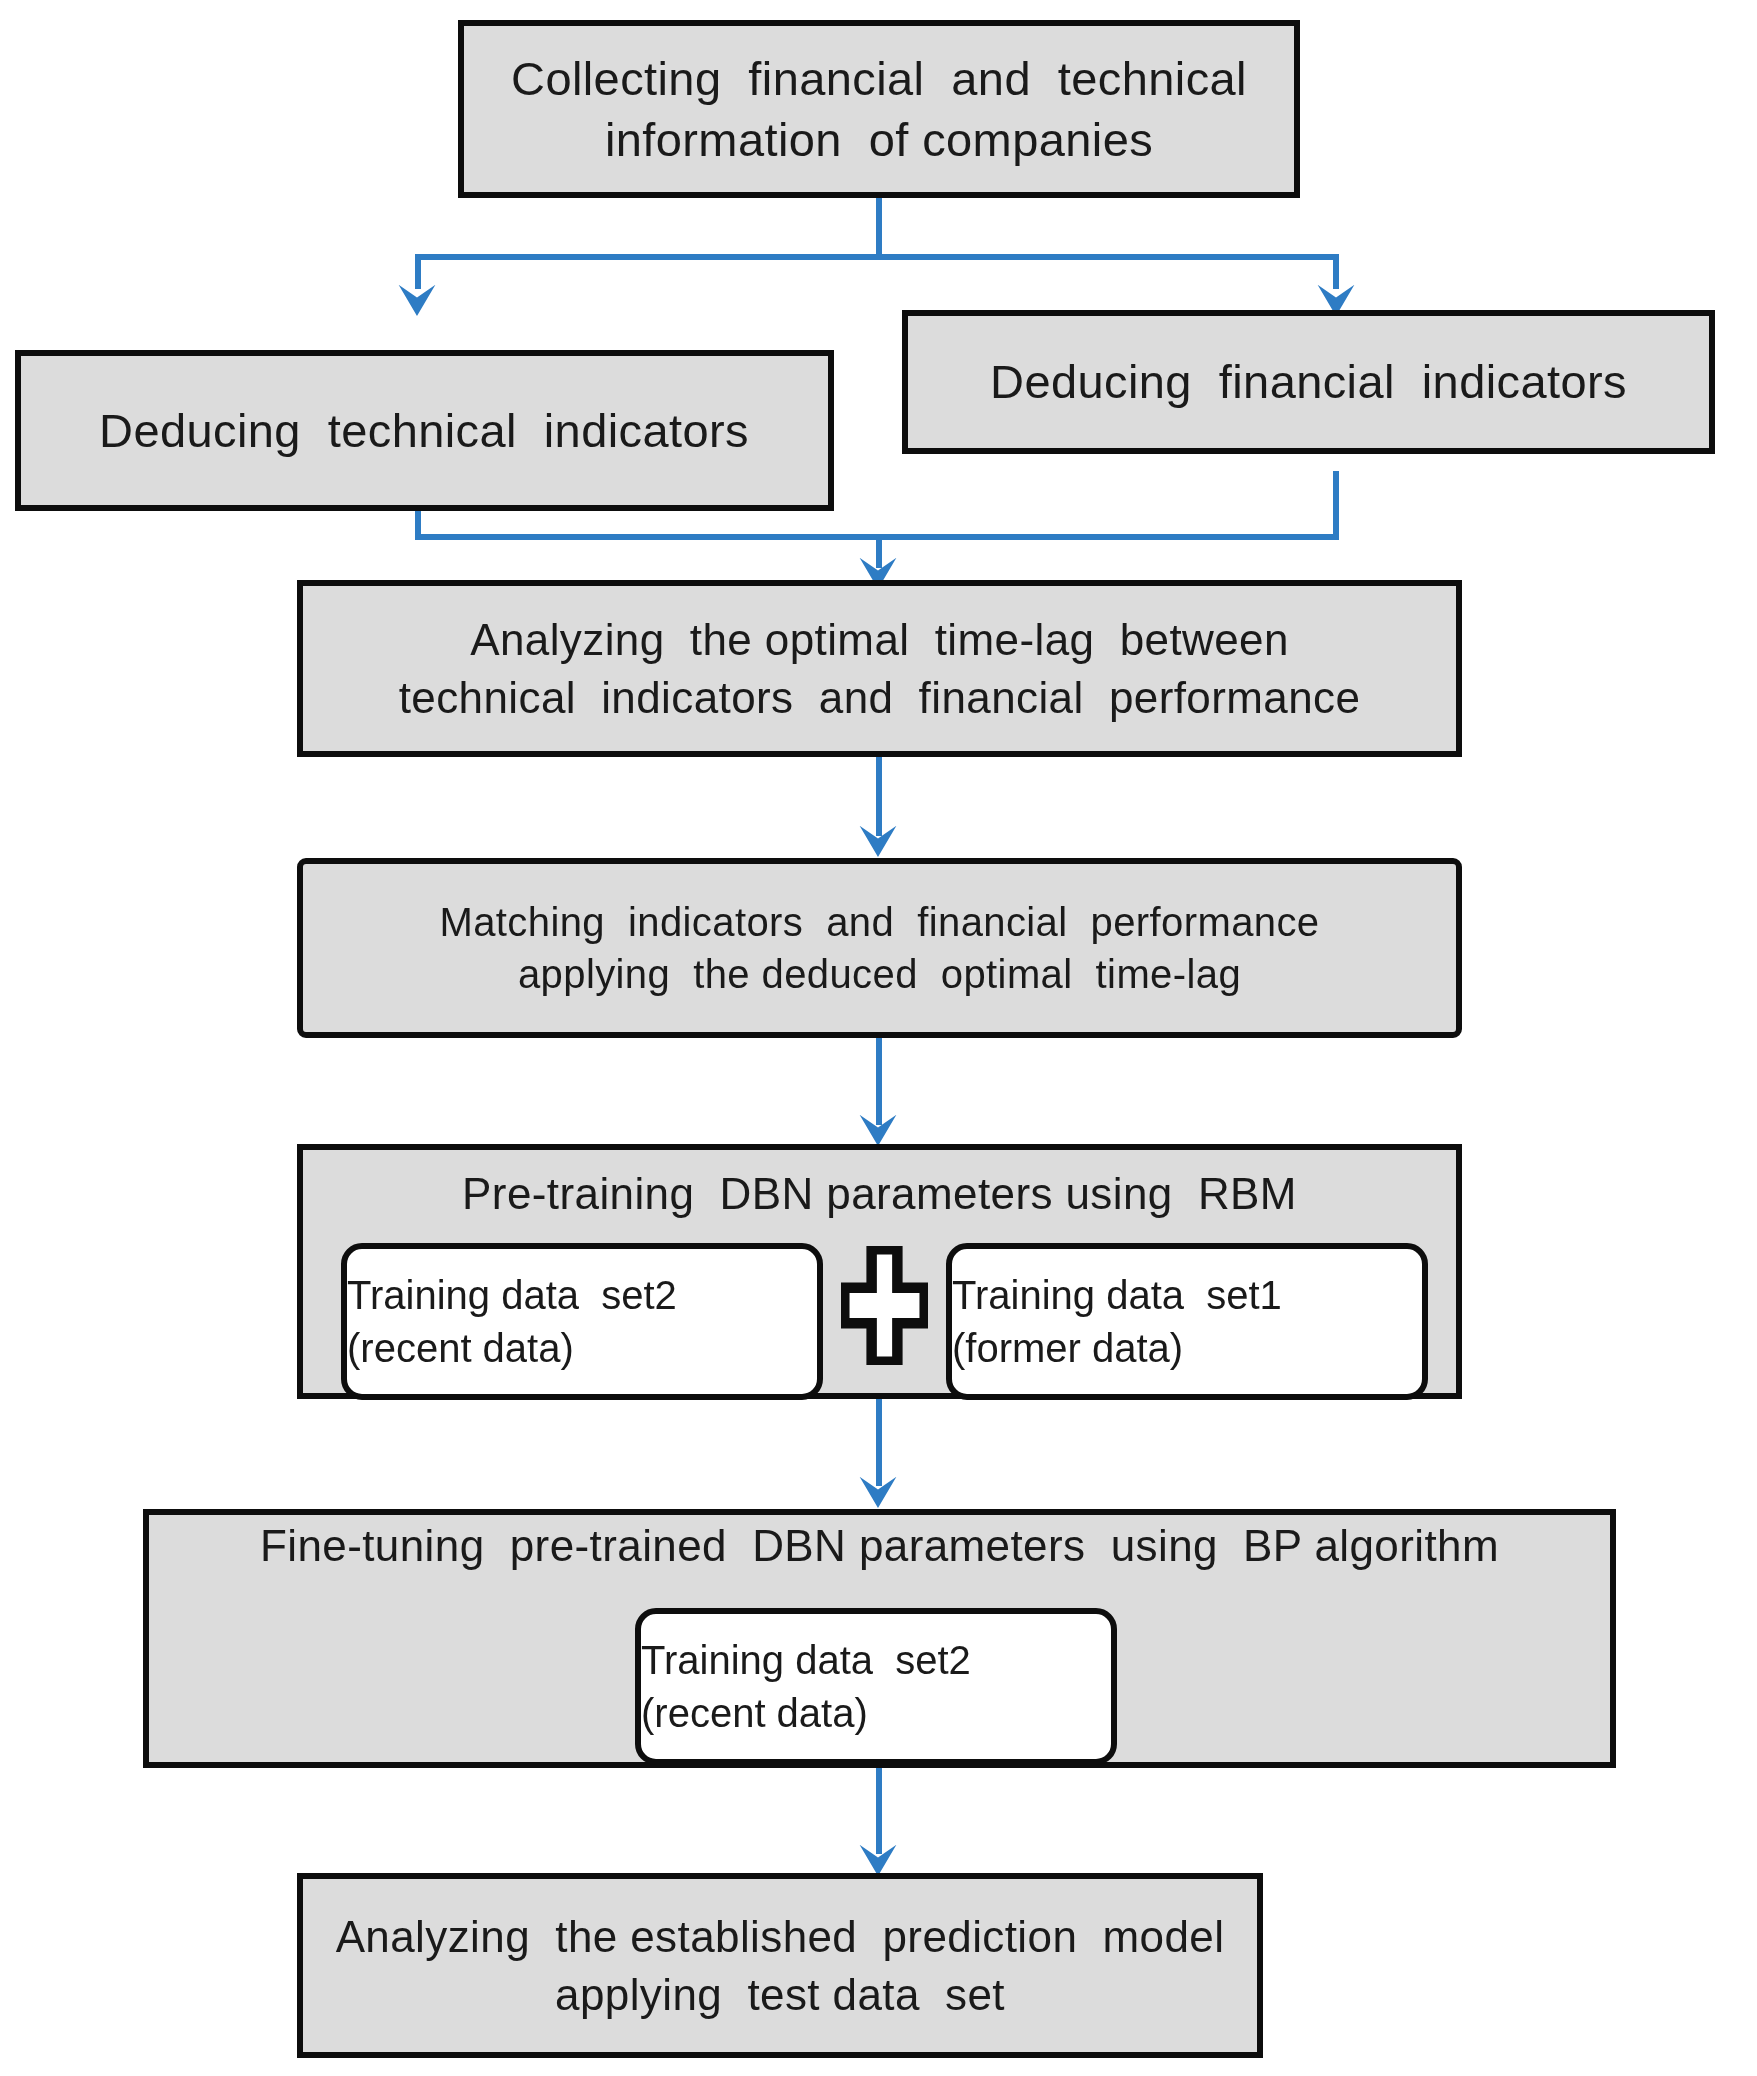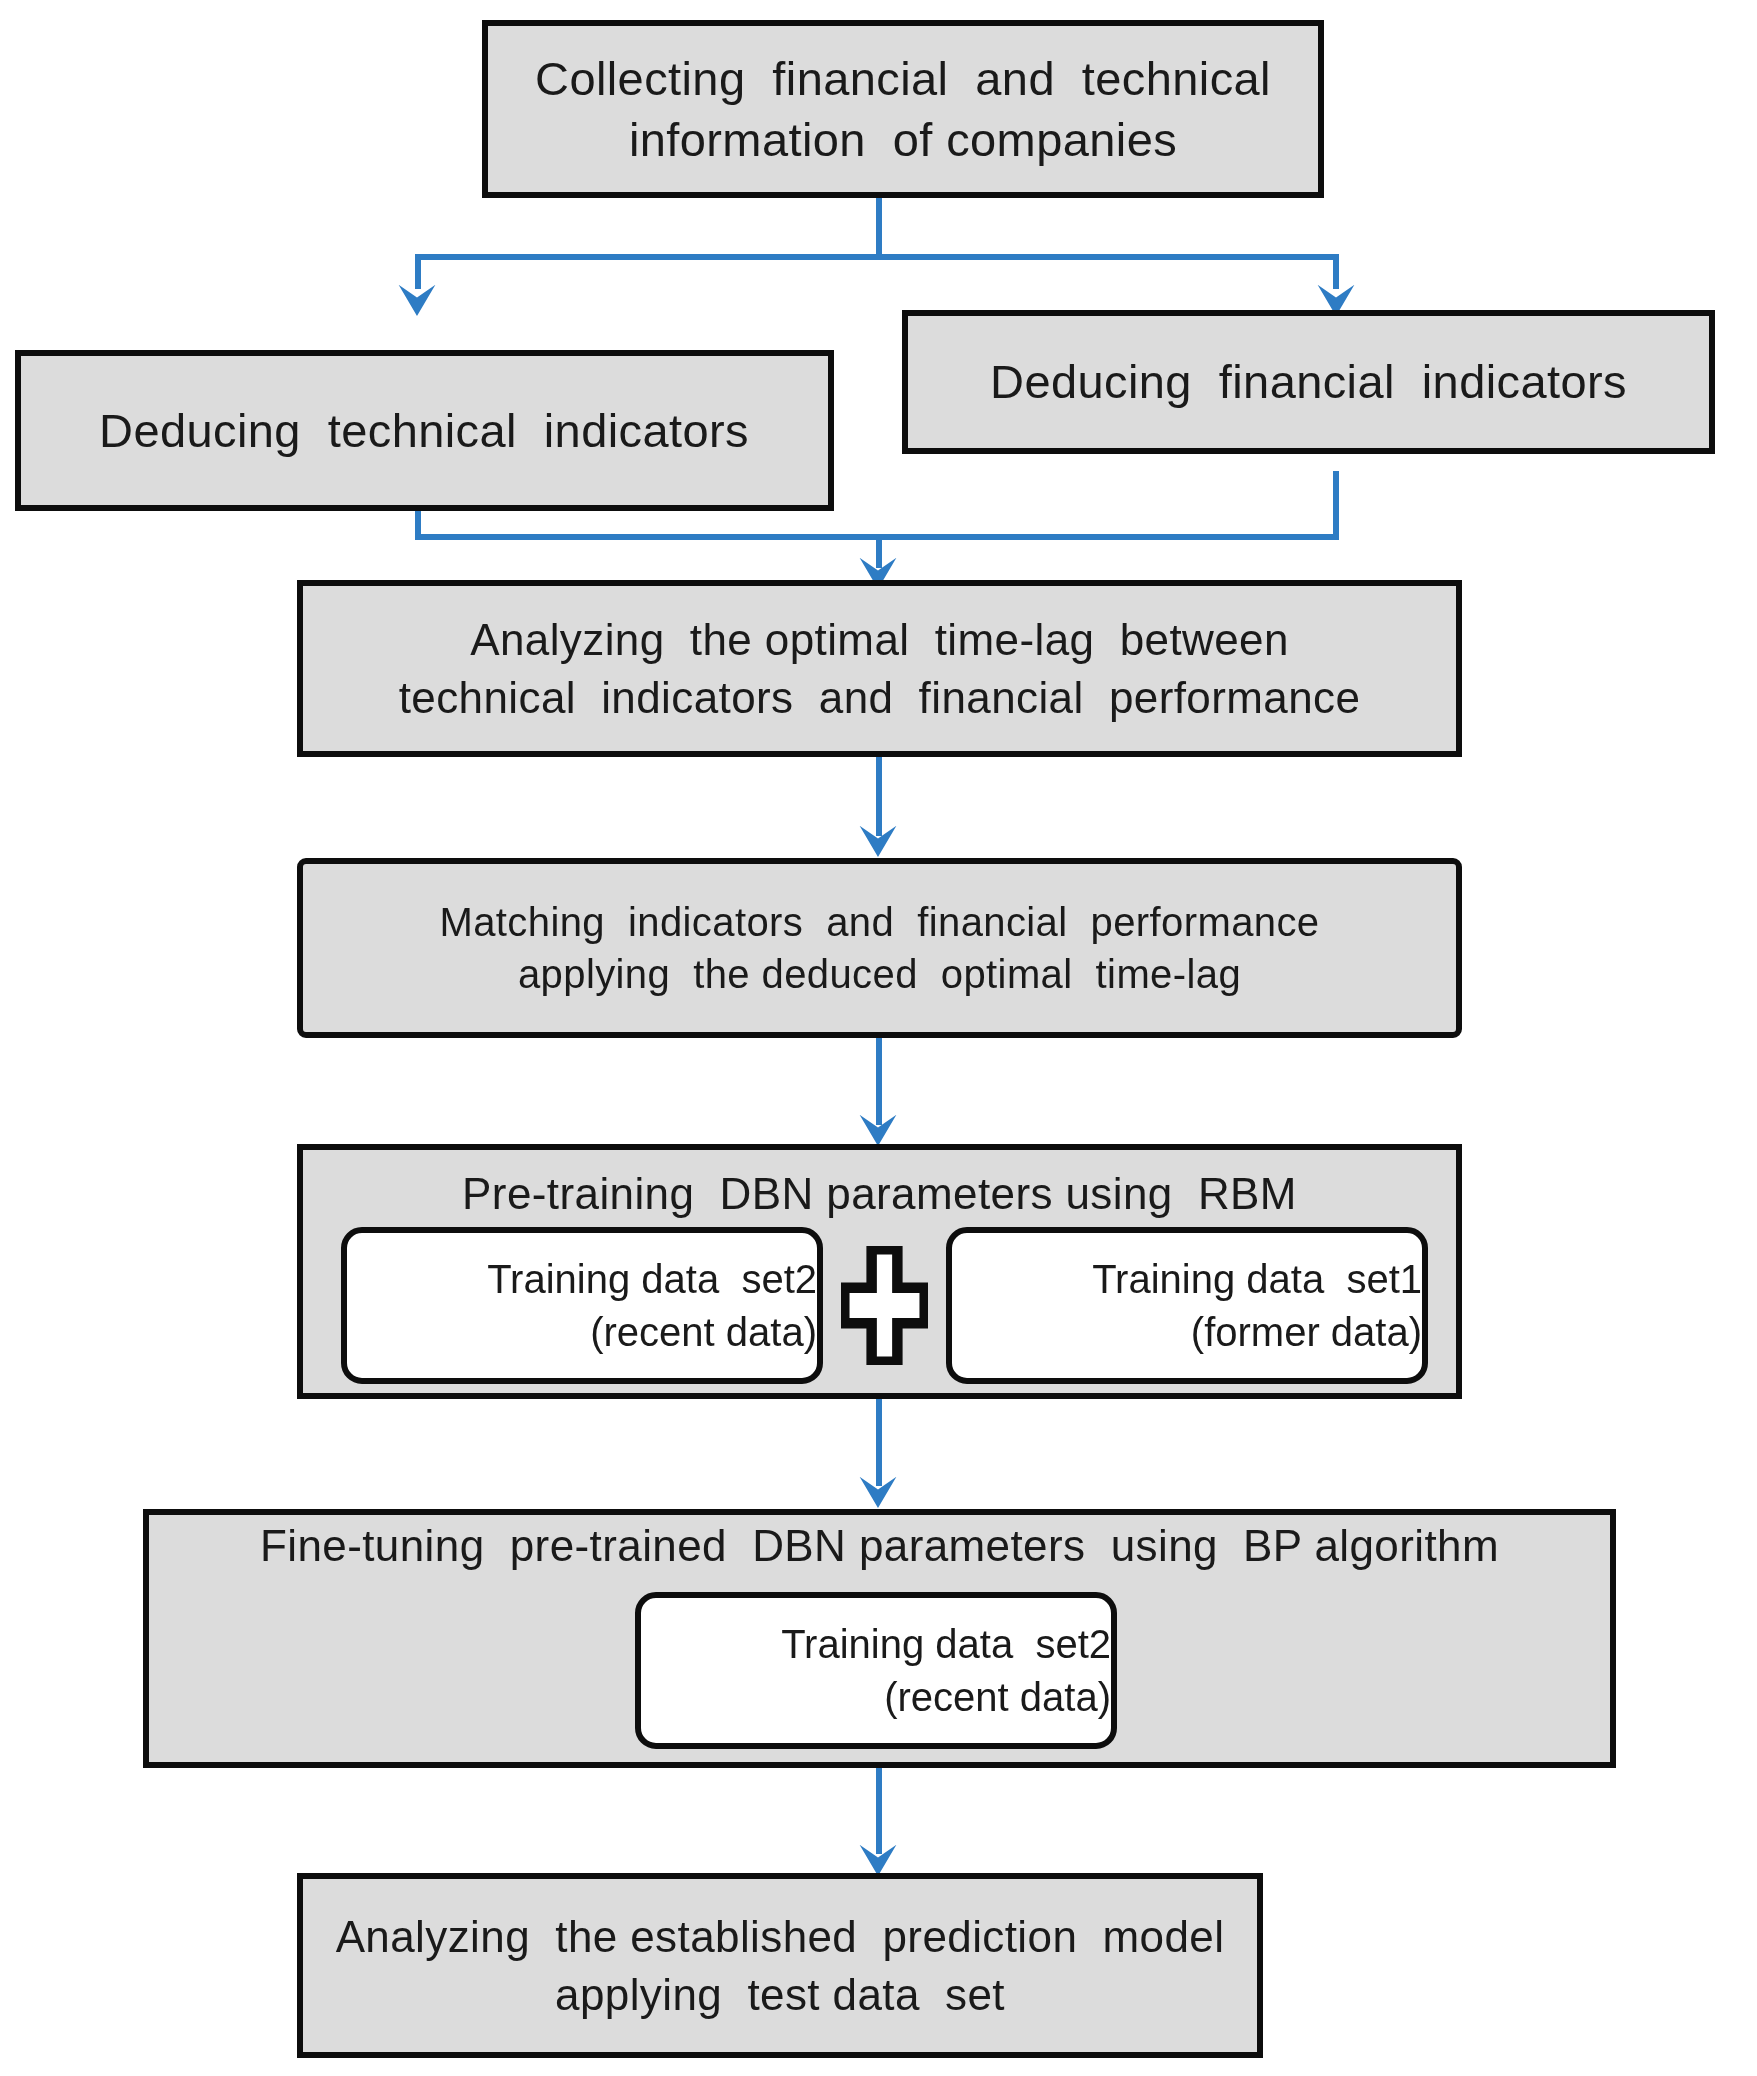--- a/index.html
+++ b/index.html
@@ -49,26 +49,27 @@
 
   
   .subbox {
     position: absolute;
     box-sizing: border-box;
     background: #ffffff;
     border: 6.4px solid #0d0d0d;
     border-radius: 21px;
     display: flex;
     flex-direction: column;
-    align-items: flex-end;
+    align-items: flex-start;
     justify-content: center;
     text-align: center;
     font-size: 40px;
     line-height: 1.32;
     z-index: 4;
+    margin-top: 16px;
   }
   .subbox .line { display:block; white-space: pre; }
 
   
   .plus-icon {
     position: absolute;
     z-index: 5;
   }
 
   
@@ -83,21 +84,21 @@
   .arrowhead {
     position: absolute;
     z-index: 2;
   }
 </style>
 </head>
 <body>
 
 <div id="canvas">
 
-  <div class="node" style="left:458px; top:20px; width:842px; height:178px; font-size:47px;margin-left:24px;">
+  <div class="node" style="left:458px; top:20px; width:842px; height:178px; font-size:47px;">
     <span class="line">Collecting  financial  and  technical</span>
     <span class="line">information  of companies</span>
   </div>
 
   <div class="conn conn-v" style="left:876px; top:198px; height:58px;"></div>
   <div class="conn conn-h" style="left:415px; top:254px; width:924px;"></div>
   <div class="conn conn-v" style="left:415px; top:254px; height:35px;"></div>
   <div class="conn conn-v" style="left:1333px; top:254px; height:35px;"></div>
   <svg class="arrowhead" style="left:392px; top:280px;" width="50" height="36" viewBox="0 0 62 45">
     <path d="M31 45 L8 6 L31 22 L54 6 Z" fill="#2e7cc4"></path>

